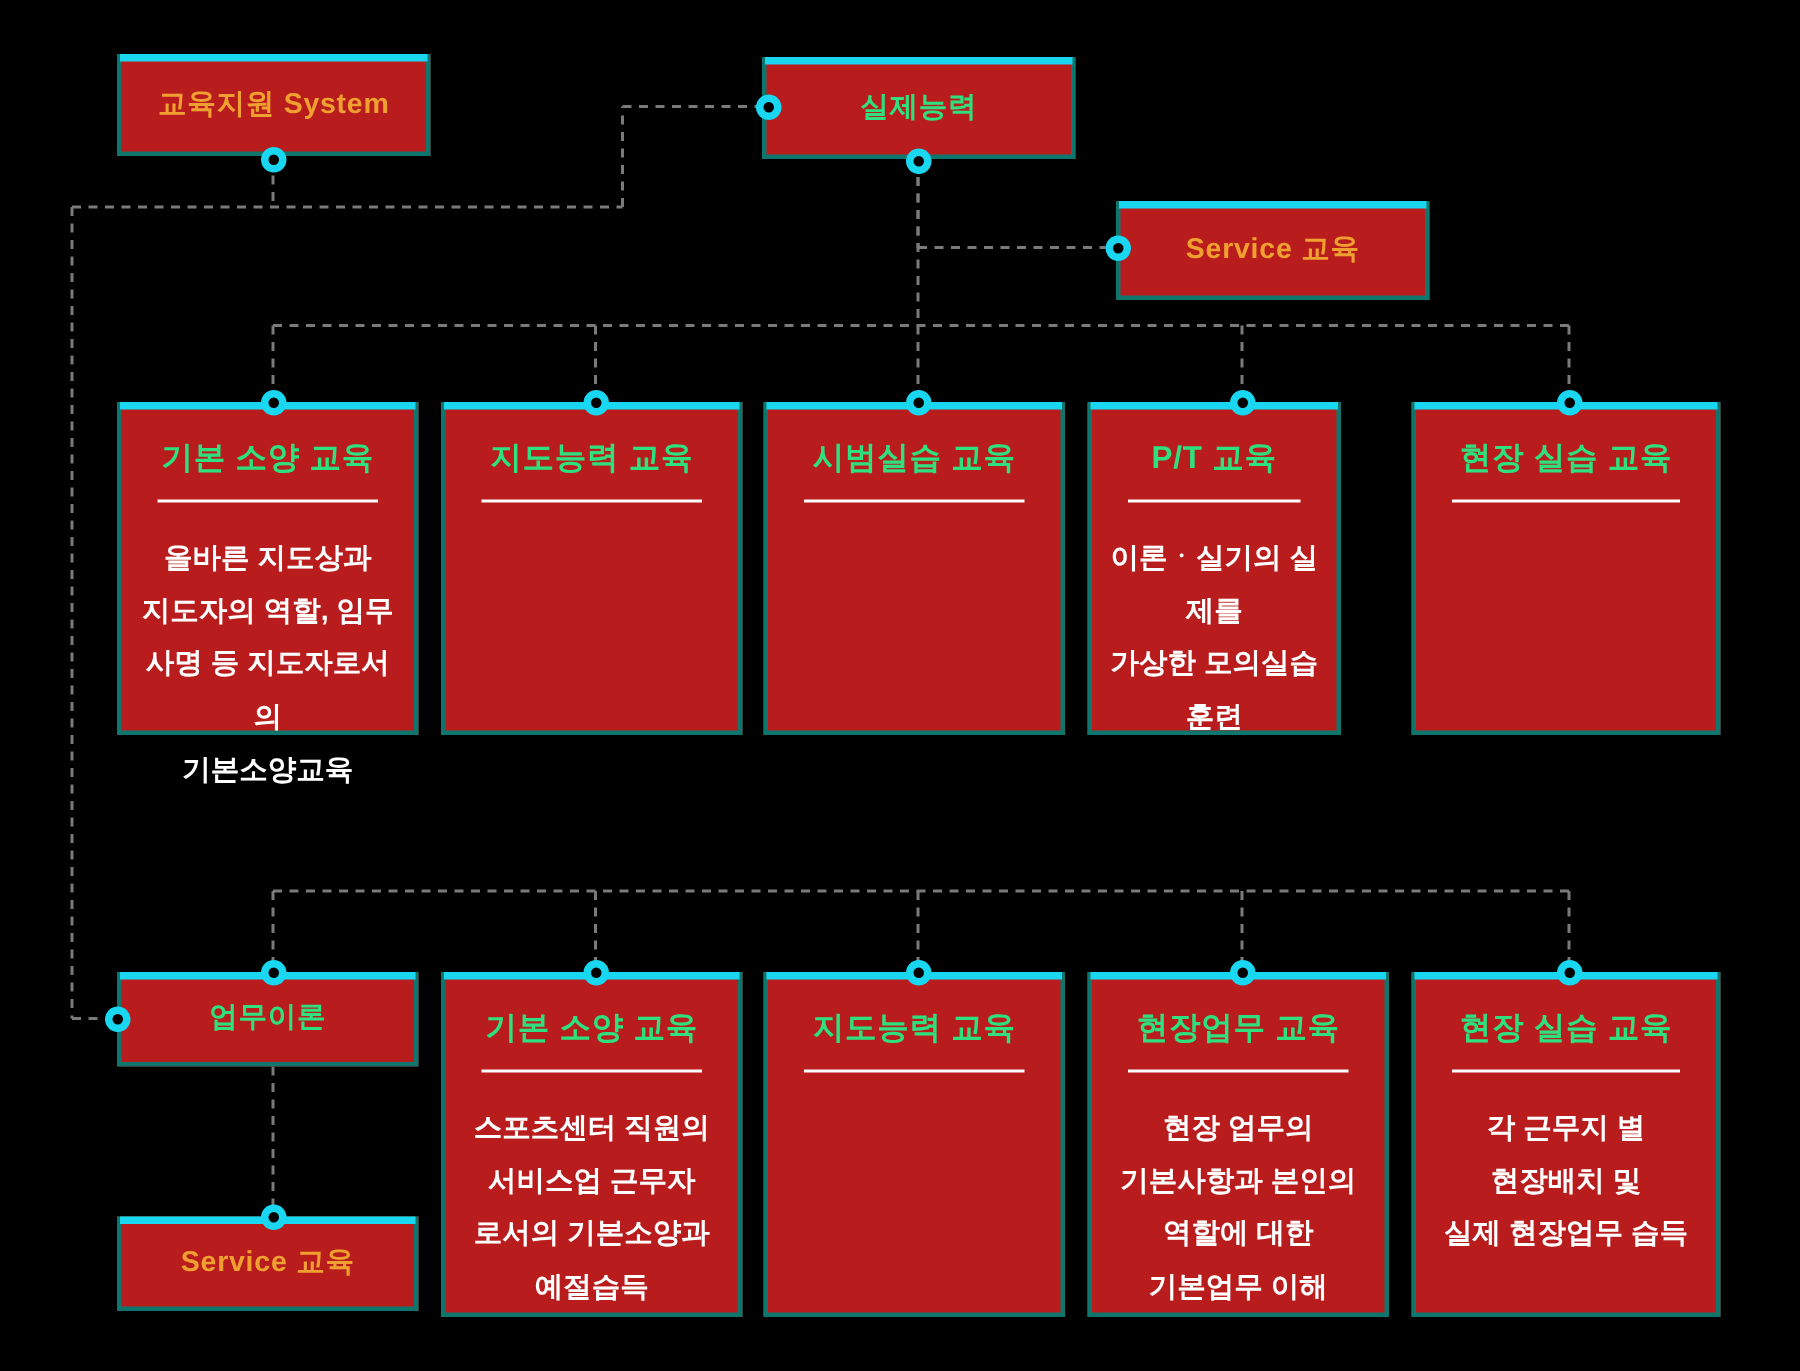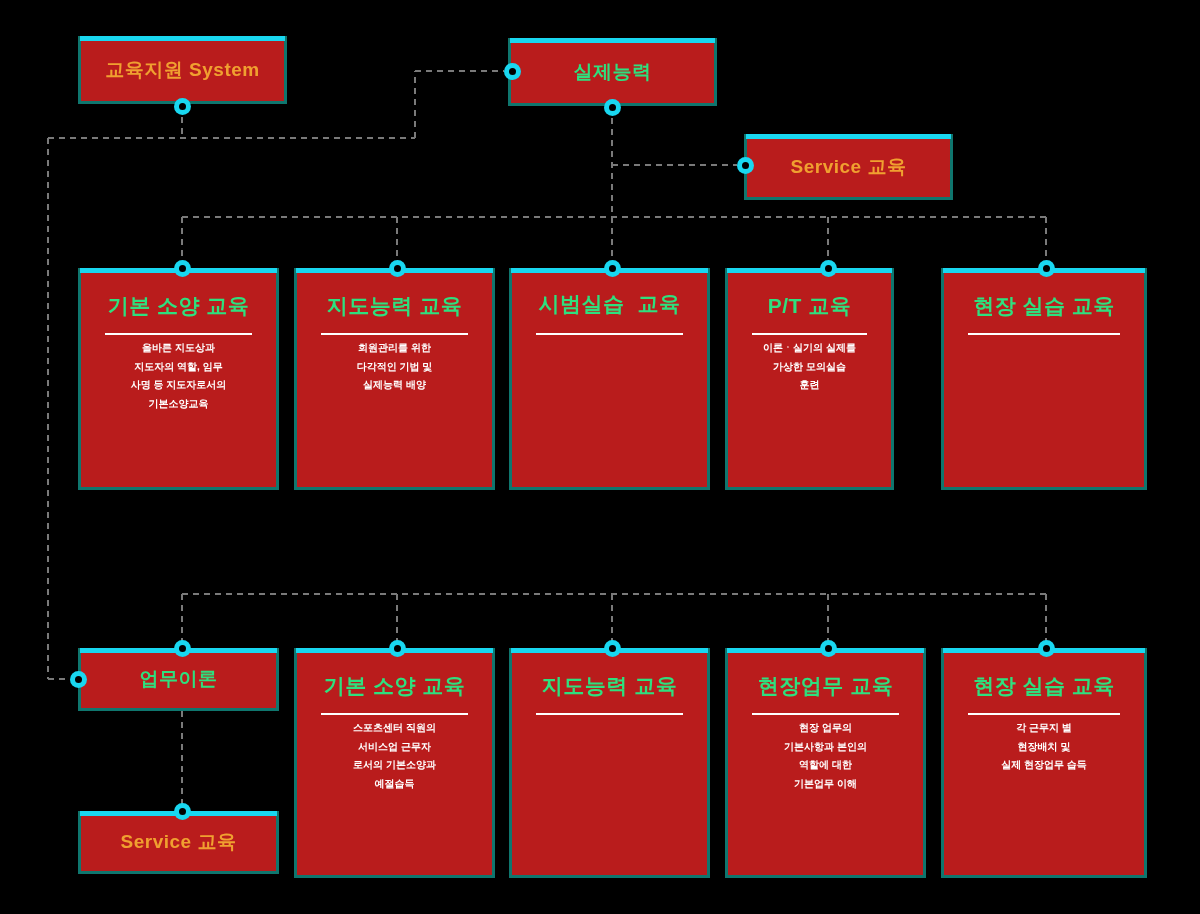--- a/index.html
+++ b/index.html
@@ -54,24 +54,24 @@
     font-size:21px;
     margin-top:22px;
   }
   .card .rule{
     height:2px;
     background:#ffffff;
     margin:15px 14px 0 14px;
   }
   .card .desc{
     color:#ffffff;
-    font-size:10px;
+    font-size:19px;
     line-height:1.85;
     text-align:center;
-    margin-top:4px;
+    margin-top:20px;
     font-weight:bold;
   }
   
   .dot{
     position:absolute;
     width:17px;height:17px;
     margin-left:-8.5px;margin-top:-8.5px;
     border-radius:50%;
     background:#19d7f0;
     box-sizing:border-box;
@@ -149,25 +149,24 @@
     <div class="title">기본 소양 교육</div>
     <div class="rule"></div>
     <div class="desc">올바른 지도상과<br>지도자의 역할, 임무<br>사명 등 지도자로서의<br>기본소양교육</div>
   </div>
   <div class="dot" style="left:182px;top:268px;"></div>
 
   <div class="node card" style="left:294px;top:268px;width:201px;height:222px;">
     <div class="topbar"></div>
     <div class="title">지도능력 교육</div>
     <div class="rule"></div>
-    <div class="desc">회원관리를 위한<br>다각적인 기법 및<br>실제능력 배양</div>
   </div>
   <div class="dot" style="left:397px;top:268px;"></div>
 
-  <div class="node card" style="left:509px;top:268px;width:201px;height:222px;font-family:Liberation Mono, monospace;">
+  <div class="node card" style="left:509px;top:268px;width:201px;height:222px;">
     <div class="topbar"></div>
     <div class="title">시범실습 교육</div>
     <div class="rule"></div>
   </div>
   <div class="dot" style="left:612px;top:268px;"></div>
 
   <div class="node card" style="left:725px;top:268px;width:169px;height:222px;">
     <div class="topbar"></div>
     <div class="title">P/T 교육</div>
     <div class="rule"></div>

